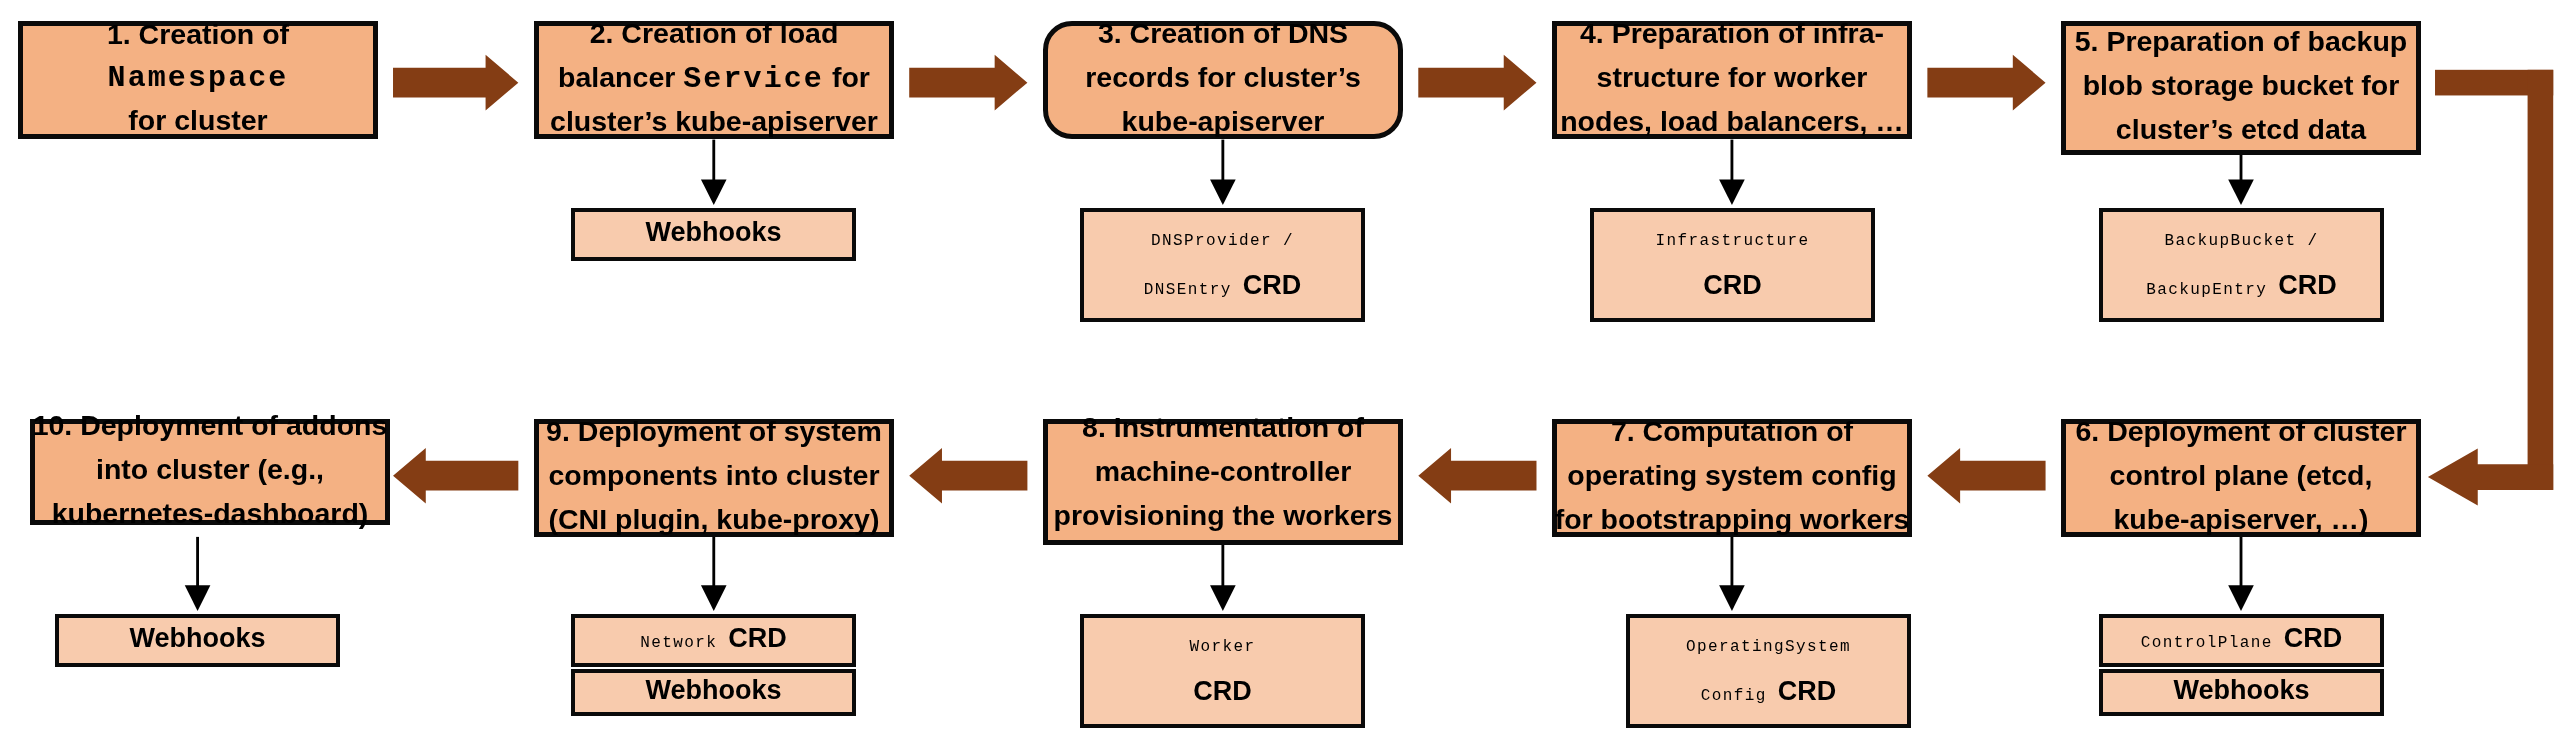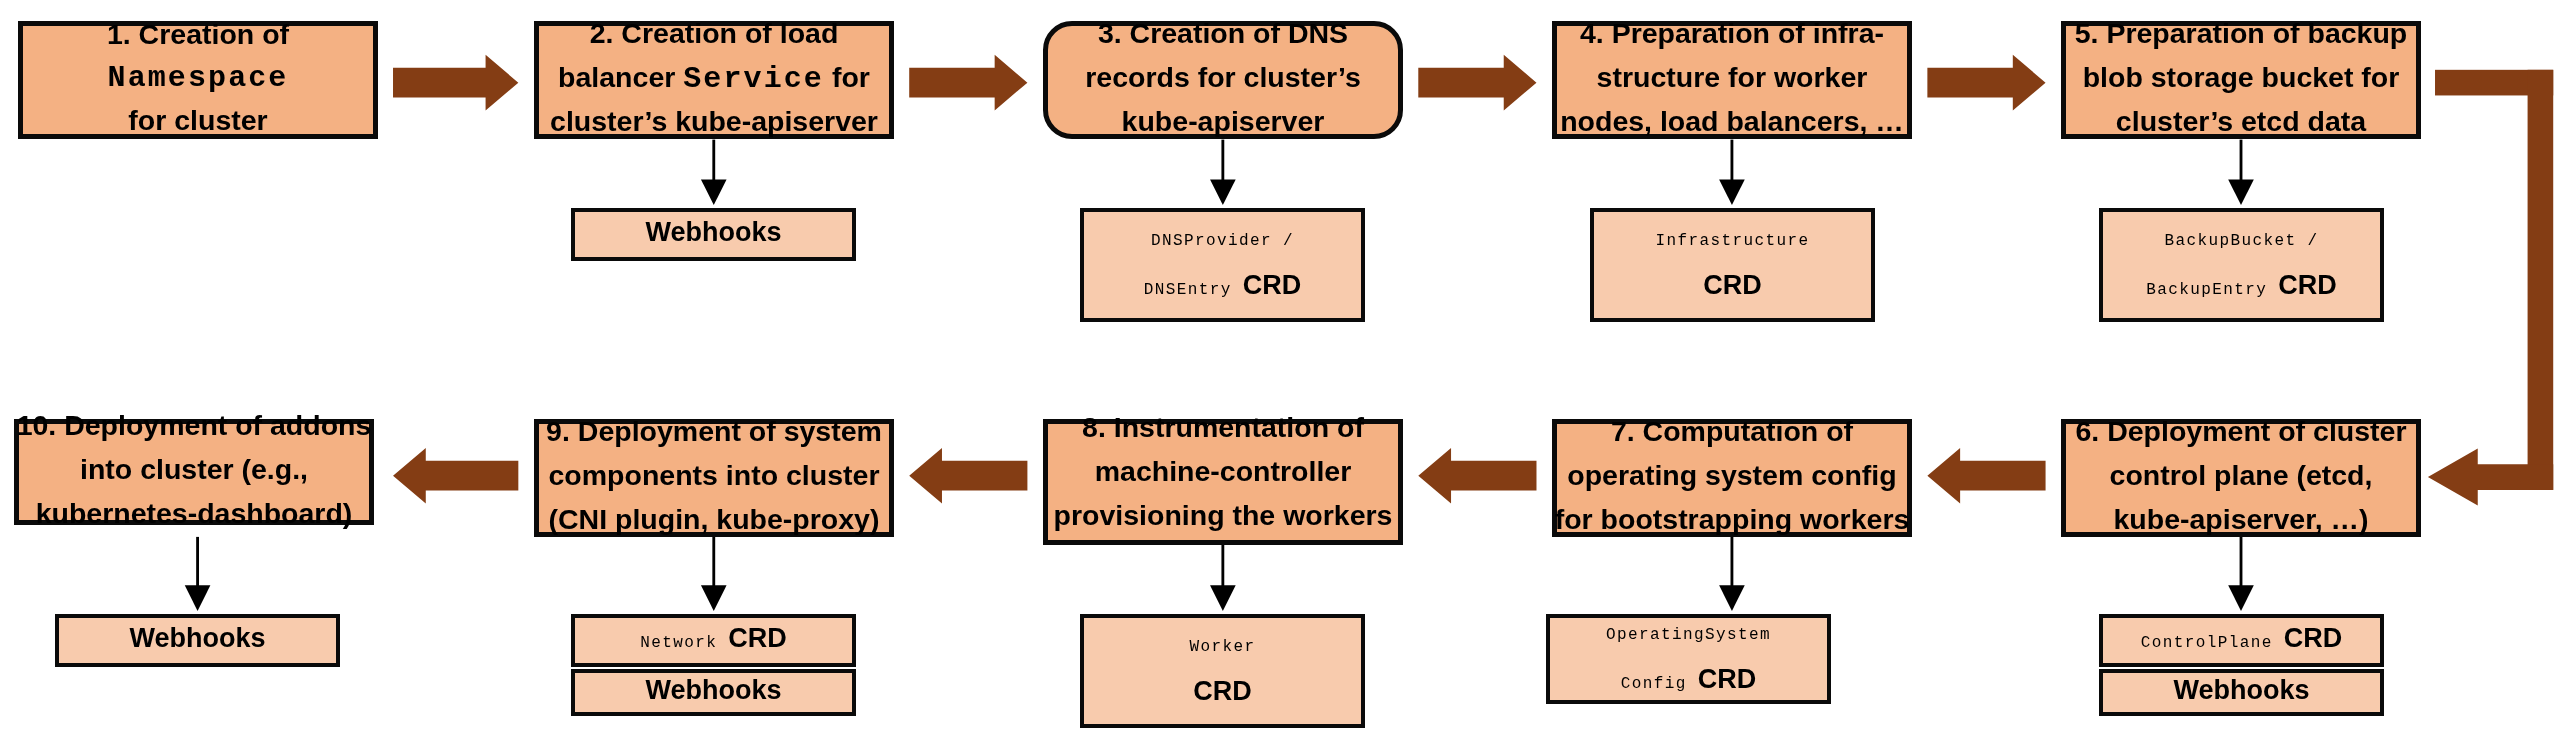--- a/index.html
+++ b/index.html
@@ -111,21 +111,21 @@
     </div>
     <div class="main-box" style="left: 1552px; top: 21.4px; width: 360px; height: 118px;">
       <div class="tline"><span class="sans">4. Preparation of infra-</span></div>
       <div class="tline"><span class="sans">structure for worker</span></div>
       <div class="tline"><span class="sans">nodes, load balancers, …</span></div>
     </div>
     <div class="sub-box" style="left: 1590px; top: 208px; width: 285px; height: 114px;">
       <div class="sline"><span class="mono">Infrastructure</span></div>
       <div class="sline"><span class="sans">CRD</span></div>
     </div>
-    <div class="main-box" style="left: 2061px; top: 21.4px; width: 360px; height: 118px;">
+    <div class="main-box" style="left: 2061px; top: 21.4px; width: 360px; height: 134px;">
       <div class="tline"><span class="sans">5. Preparation of backup</span></div>
       <div class="tline"><span class="sans">blob storage bucket for</span></div>
       <div class="tline"><span class="sans">cluster’s etcd data</span></div>
     </div>
     <div class="sub-box" style="left: 2099px; top: 208px; width: 285px; height: 114px;">
       <div class="sline"><span class="mono">BackupBucket /</span></div>
       <div class="sline"><span class="mono">BackupEntry </span><span class="sans">CRD</span></div>
     </div>
     <div class="main-box" style="left: 2061px; top: 419px; width: 360px; height: 118px;">
       <div class="tline"><span class="sans">6. Deployment of cluster</span></div>
@@ -136,21 +136,21 @@
       <div class="sline"><span class="mono">ControlPlane </span><span class="sans">CRD</span></div>
     </div>
     <div class="sub-box" style="left: 2099px; top: 669px; width: 285px; height: 47px;">
       <div class="sline"><span class="sans">Webhooks</span></div>
     </div>
     <div class="main-box" style="left: 1552px; top: 419px; width: 360px; height: 118px;">
       <div class="tline"><span class="sans">7. Computation of</span></div>
       <div class="tline"><span class="sans">operating system config</span></div>
       <div class="tline"><span class="sans">for bootstrapping workers</span></div>
     </div>
-    <div class="sub-box" style="left: 1546px; top: 614px; width: 285px; height: 90px;">
+    <div class="sub-box" style="left: 1626px; top: 614px; width: 285px; height: 114px;">
       <div class="sline"><span class="mono">OperatingSystem</span></div>
       <div class="sline"><span class="mono">Config </span><span class="sans">CRD</span></div>
     </div>
     <div class="main-box" style="left: 1043px; top: 419px; width: 360px; height: 126px; justify-content: flex-end;">
       <div class="tline"><span class="sans">8. Instrumentation of</span></div>
       <div class="tline"><span class="sans">machine-controller</span></div>
       <div class="tline"><span class="sans">provisioning the workers</span></div>
     </div>
     <div class="sub-box" style="left: 1080px; top: 614px; width: 285px; height: 114px;">
       <div class="sline"><span class="mono">Worker</span></div>
@@ -160,21 +160,21 @@
       <div class="tline"><span class="sans">9. Deployment of system</span></div>
       <div class="tline"><span class="sans">components into cluster</span></div>
       <div class="tline"><span class="sans">(CNI plugin, kube-proxy)</span></div>
     </div>
     <div class="sub-box" style="left: 571px; top: 614px; width: 285px; height: 53px;">
       <div class="sline"><span class="mono">Network </span><span class="sans">CRD</span></div>
     </div>
     <div class="sub-box" style="left: 571px; top: 669px; width: 285px; height: 47px;">
       <div class="sline"><span class="sans">Webhooks</span></div>
     </div>
-    <div class="main-box" style="left: 14px; top: 419px; width: 360px; height: 106px;">
+    <div class="main-box" style="left: 30px; top: 419px; width: 360px; height: 106px;">
       <div class="tline"><span class="sans">10. Deployment of addons</span></div>
       <div class="tline"><span class="sans">into cluster (e.g.,</span></div>
       <div class="tline"><span class="sans">kubernetes-dashboard)</span></div>
     </div>
     <div class="sub-box" style="left: 55px; top: 614px; width: 285px; height: 53px;">
       <div class="sline"><span class="sans">Webhooks</span></div>
     </div>
   </div>
 
 

